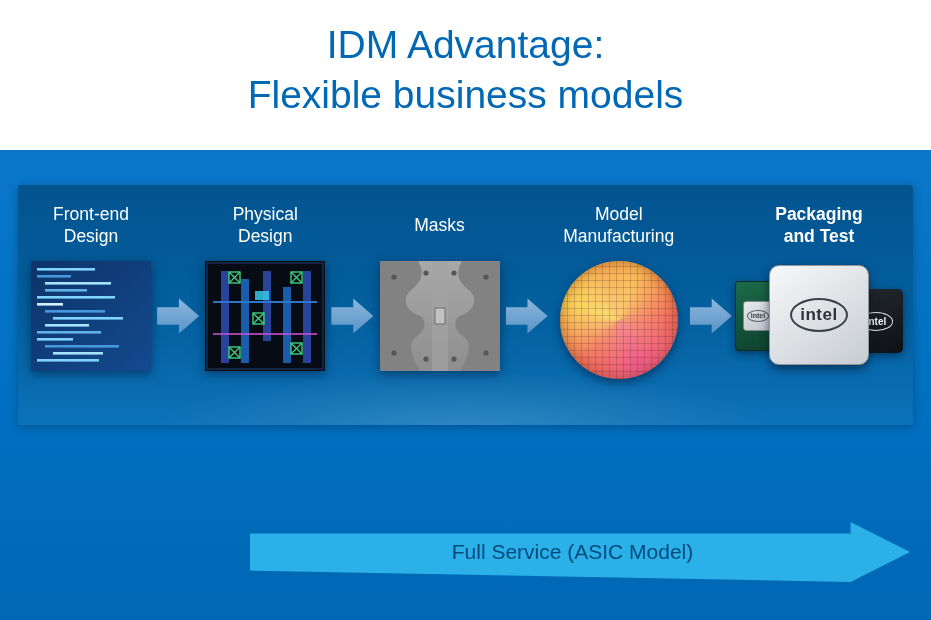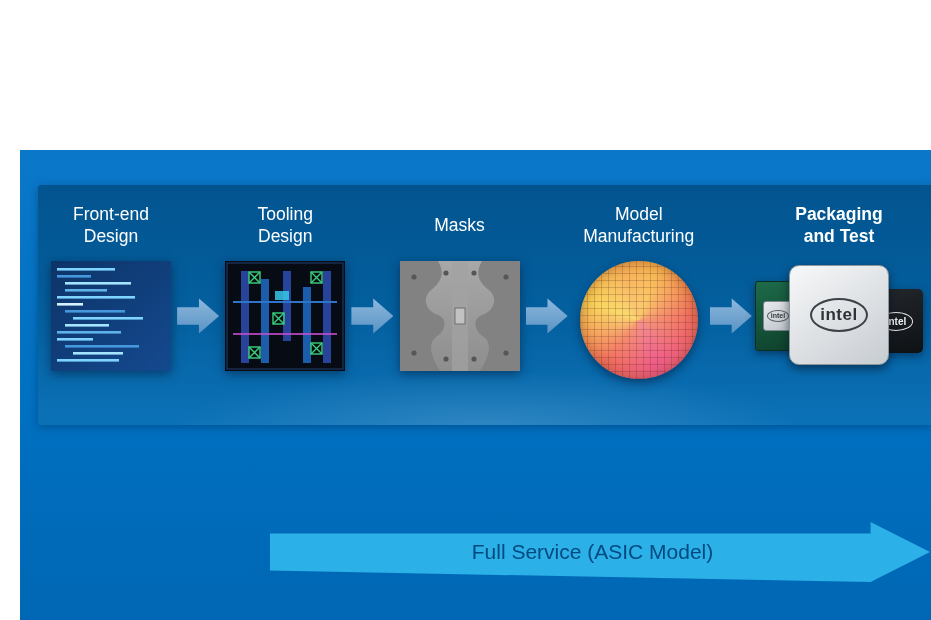--- a/index.html
+++ b/index.html
@@ -6,21 +6,21 @@
   body { font-family:"Liberation Sans", sans-serif; background:#e8e8e8; }
 
   .slide { position:relative; width:931px; height:620px; background:#ffffff; overflow:hidden; margin:0 auto; }
 
   
   .title { position:absolute; top:20px; left:0; width:100%; text-align:center;
            color:#0068b5; font-size:39px; line-height:1.28; font-weight:400; }
 
   
   .blue-area { position:absolute; top:150px; left:0; right:0; bottom:0;
-               background:linear-gradient(180deg,#0b77c9 0%, #0070c0 55%, #0067b4 100%);margin-left:20px; }
+               background:linear-gradient(180deg,#0b77c9 0%, #0070c0 55%, #0067b4 100%); }
 
   
   .band { position:absolute; left:18px; top:35px; width:895px; height:240px; border-radius:3px;
           background:linear-gradient(180deg,#02548f 0%, #04609f 55%, #0c72b8 100%);
           box-shadow:0 2px 8px rgba(0,30,60,.35); }
   .band::after { content:""; position:absolute; left:15%; bottom:0; width:70%; height:55px;
                  background:radial-gradient(ellipse at center bottom, rgba(255,255,255,.14), transparent 70%); }
 
   .band-row { position:relative; display:flex; justify-content:space-between;
               padding:16px 8px 0 8px; height:100%; }
@@ -86,20 +86,24 @@
   .banner-cot { left:428px; top:297px; width:482px; padding-right:58px;
                 clip-path:polygon(0 19%, 88% 19%, 88% 0, 100% 50%, 88% 100%, 0 81%); }
   .banner-asic { left:250px; top:372px; width:660px; padding-right:59px;
                  clip-path:polygon(0 19%, 91% 19%, 91% 0, 100% 50%, 91% 100%, 0 81%);padding-left:44px; }
 </style>
 </head>
 <body>
 
 <div class="slide">
 
+  <div class="title">
+    <div>IDM Advantage:</div>
+    <div>Flexible business models</div>
+  </div>
 
   <div class="blue-area">
 
     <div class="band">
       <div class="band-row">
 
         <div class="stage stage-fe">
           <div class="stage-label">
             <div>Front-end</div>
             <div>Design</div>
@@ -128,21 +132,21 @@
               <rect x="22" y="91" width="50" height="2.6" fill="#a5e4ff"></rect>
               <rect x="6" y="98" width="62" height="2.6" fill="#7fd4ff"></rect>
             </svg>
           </div>
         </div>
 
         <div class="flow-arrow"></div>
 
         <div class="stage stage-pd">
           <div class="stage-label">
-            <div>Tooling</div>
+            <div>Physical</div>
             <div>Design</div>
           </div>
           <div class="stage-img img-frame">
             <svg width="120" height="110" viewBox="0 0 120 110">
               <rect width="120" height="110" fill="#070b14"></rect>
               <rect x="2" y="2" width="116" height="106" fill="none" stroke="#24406e"></rect>
               <rect x="16" y="10" width="8" height="92" fill="#27449a"></rect>
               <rect x="36" y="18" width="8" height="84" fill="#1b5cab"></rect>
               <rect x="58" y="10" width="8" height="70" fill="#27449a"></rect>
               <rect x="78" y="26" width="8" height="76" fill="#1b5cab"></rect>

